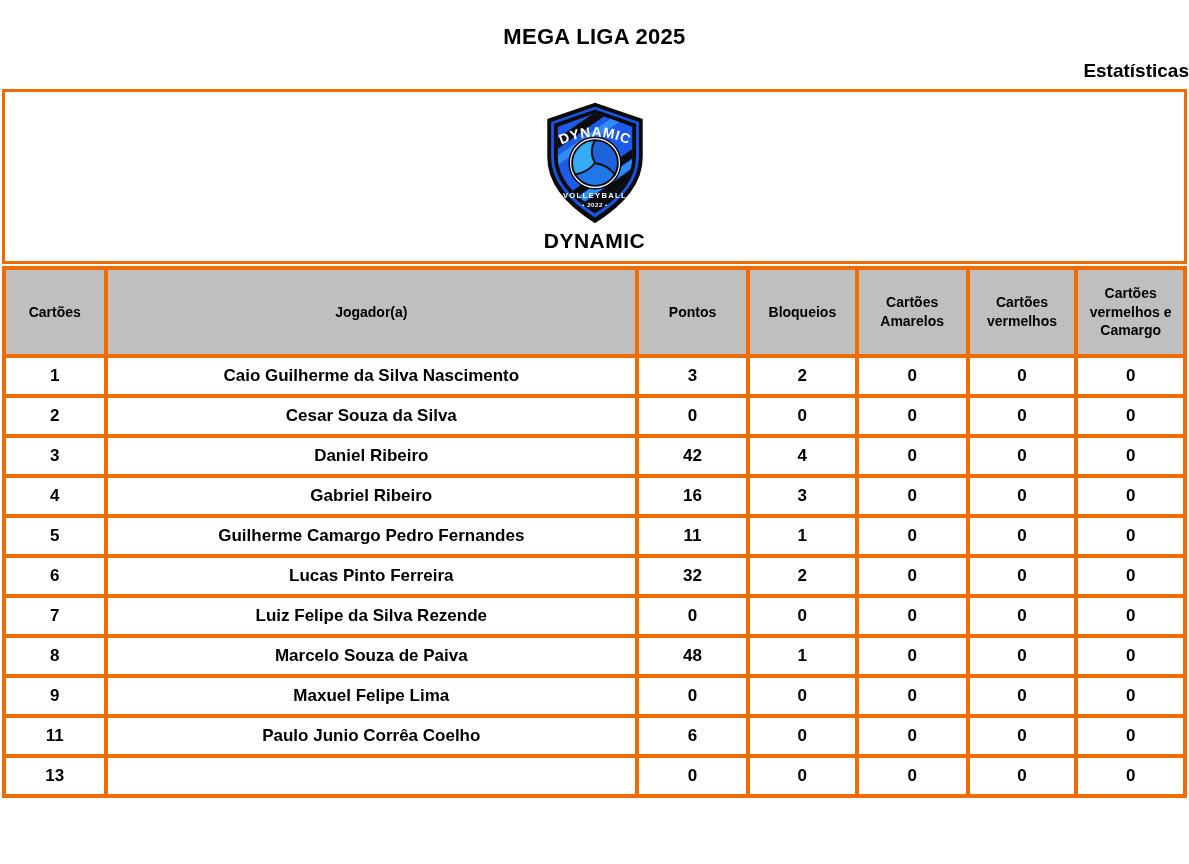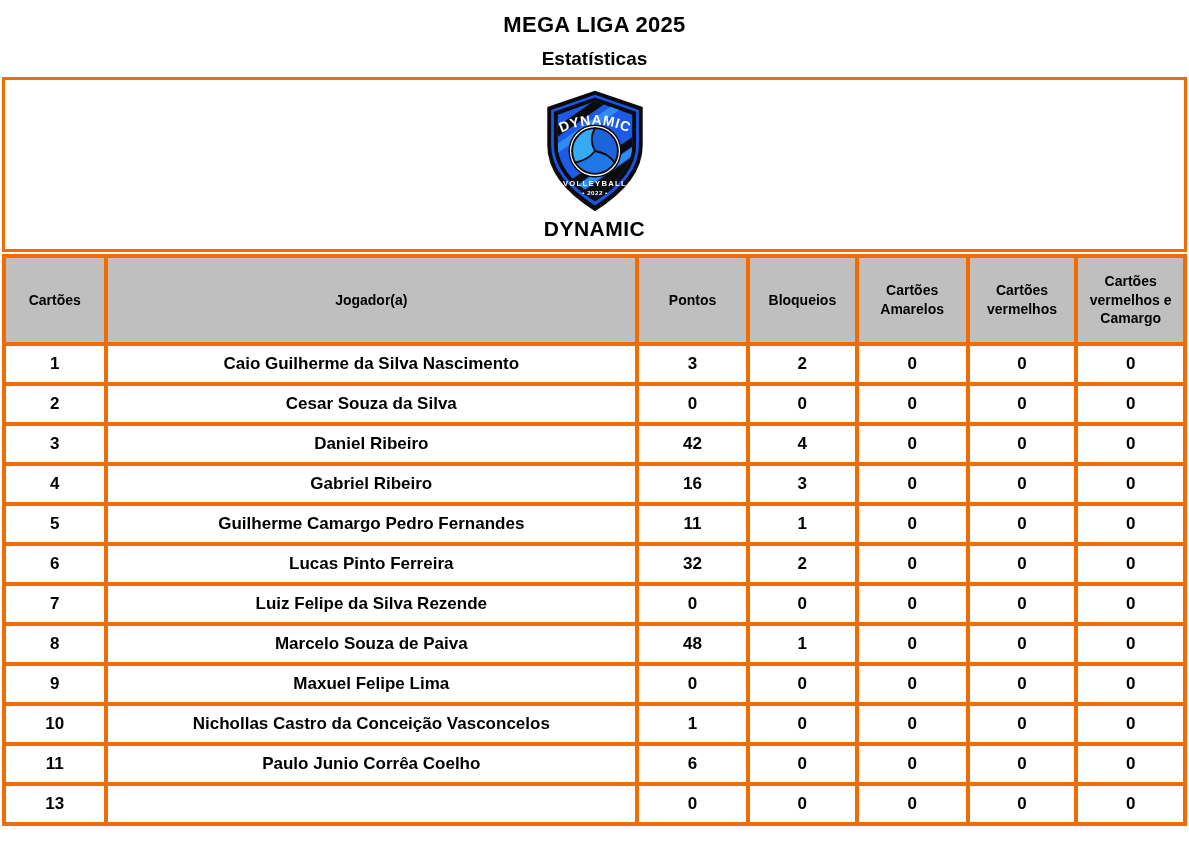--- a/index.html
+++ b/index.html
@@ -5,24 +5,24 @@
   :root{
     --orange:#F06C00;
     --gray:#BFBFBF;
   }
   html,body{margin:0;padding:0;background:#fff;}
   body{
     width:1189px;height:864px;overflow:hidden;
     font-family:"Liberation Sans",sans-serif;color:#000;
   }
   .page-title{
-    text-align:center;font-weight:bold;font-size:22px;padding-top:12px;letter-spacing:.3px;
+    text-align:center;font-weight:bold;font-size:22px;padding-top:24px;letter-spacing:.3px;
   }
   .page-subtitle{
-    text-align:center;font-weight:bold;font-size:19px;padding-top:10px;
+    text-align:right;font-weight:bold;font-size:19px;padding-top:10px;
   }
   .banner{
     margin:7px 2px 0;height:175px;box-sizing:border-box;
     border:3px solid var(--orange);
     display:flex;flex-direction:column;align-items:center;padding-top:8px;
   }
   .logo-svg{width:118px;height:126px;display:block;}
   .team-name{font-weight:bold;font-size:21px;margin-top:3px;letter-spacing:.5px;}
   table.stats{
     border-collapse:collapse;table-layout:fixed;
@@ -183,29 +183,20 @@
       <tr>
         <td>9</td>
         <td>Maxuel Felipe Lima</td>
         <td>0</td>
         <td>0</td>
         <td>0</td>
         <td>0</td>
         <td>0</td>
       </tr>
       <tr>
-        <td>10</td>
-        <td>Nichollas Castro da Conceição Vasconcelos</td>
-        <td>1</td>
-        <td>0</td>
-        <td>0</td>
-        <td>0</td>
-        <td>0</td>
-      </tr>
-      <tr>
         <td>11</td>
         <td>Paulo Junio Corrêa Coelho</td>
         <td>6</td>
         <td>0</td>
         <td>0</td>
         <td>0</td>
         <td>0</td>
       </tr>
       <tr>
         <td>13</td>

